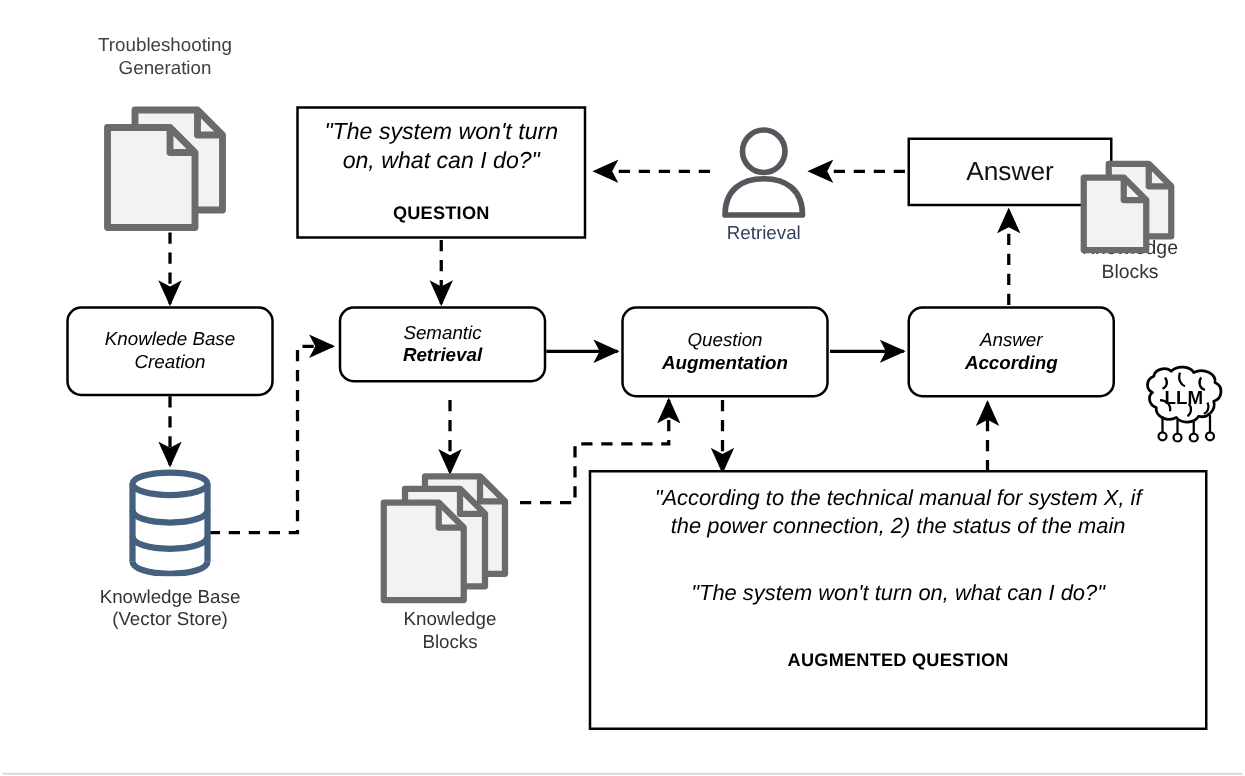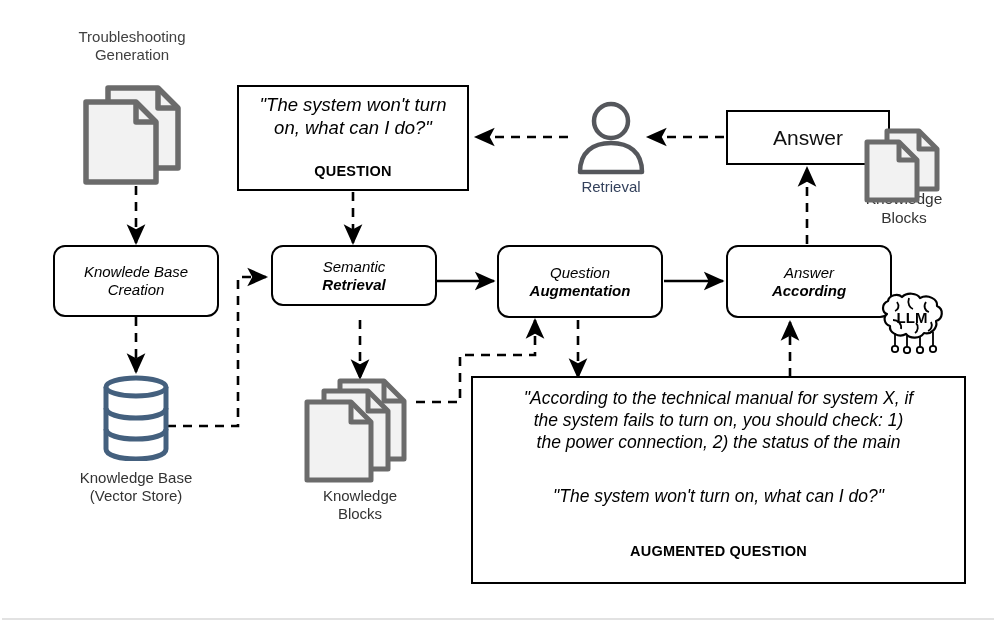--- a/index.html
+++ b/index.html
@@ -180,21 +180,21 @@
     </svg>
   </div>
 
   <div class="icon-holder" style="left:573px; top:100px; width:76px; height:76px;">
     <svg viewBox="0 0 76 76" width="76" height="76">
       <circle cx="38" cy="21" r="17" fill="none" stroke="#55575c" stroke-width="4.5"></circle>
       <path d="M7,72 C7,52 20,43 38,43 C56,43 69,52 69,72 Z" fill="none" stroke="#55575c" stroke-width="4.5" stroke-linejoin="round"></path>
     </svg>
   </div>
 
-  <div class="icon-holder front" style="left:873px; top:292px; width:80px; height:62px;">
+  <div class="icon-holder front" style="left:908px; top:292px; width:80px; height:62px;">
     <svg viewBox="0 0 80 62" width="80" height="62">
       <path d="M14,22 C9,20 8,12 15,9 C16,3 25,1 29,5 C34,0 44,1 47,6 C55,2 65,7 64,14 C71,17 70,27 63,29
                C65,36 58,43 51,41 C47,47 37,47 33,42 C26,46 16,41 17,34 C11,32 10,25 14,22 Z" fill="#ffffff" stroke="#000" stroke-width="2.2" stroke-linejoin="round"></path>
       <path d="M24,10 C27,14 25,18 22,19" fill="none" stroke="#000" stroke-width="1.8"></path>
       <path d="M36,6 C34,12 37,16 40,17" fill="none" stroke="#000" stroke-width="1.8"></path>
       <path d="M53,10 C50,14 52,19 56,20" fill="none" stroke="#000" stroke-width="1.8"></path>
       <path d="M20,28 C25,28 29,32 28,37" fill="none" stroke="#000" stroke-width="1.8"></path>
       <path d="M43,31 C46,34 45,39 42,41" fill="none" stroke="#000" stroke-width="1.8"></path>
       <path d="M58,30 C60,34 58,38 55,39" fill="none" stroke="#000" stroke-width="1.8"></path>
       <text x="39" y="31" font-family="Liberation Sans, sans-serif" font-size="15" font-weight="bold" text-anchor="middle" fill="#000">LLM</text>
@@ -258,19 +258,18 @@
     <div>Answer</div>
     <div class="l2">According</div>
   </div>
 
   <div class="node rect-box answer-box" style="left:726px; top:110px; width:164px; height:55px;">
     <div>Answer</div>
   </div>
 
   <div class="node rect-box aug-box" style="left:471px; top:376px; width:495px; height:208px;">
     <div class="aug-line">"According to the technical manual for system X, if</div>
-    <div class="aug-line">the system fails to turn on, you should check: 1)</div>
     <div class="aug-line">the power connection, 2) the status of the main</div>
     <div class="aug-line" style="margin-top:32px;">"The system won't turn on, what can I do?"</div>
     <div class="q-caps" style="margin-top:36px;">AUGMENTED QUESTION</div>
   </div>
 
 </div>
 
 </body></html>

